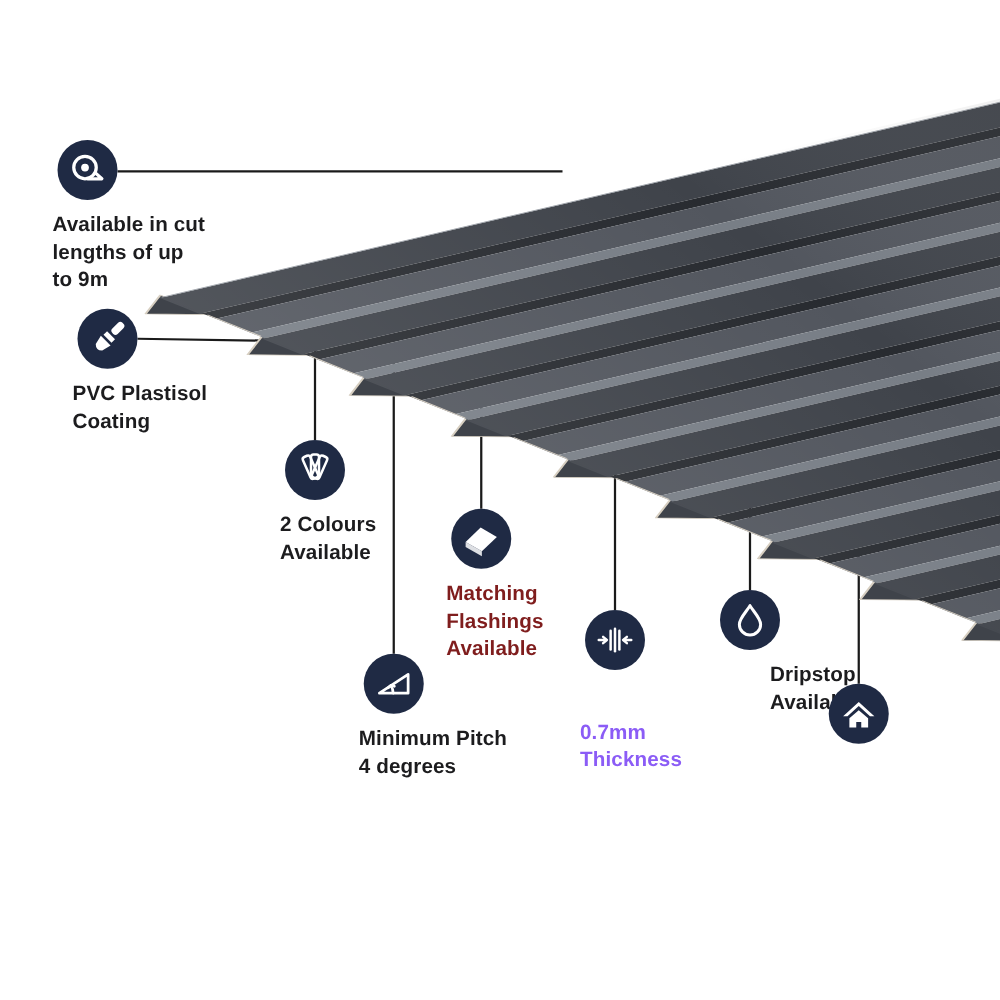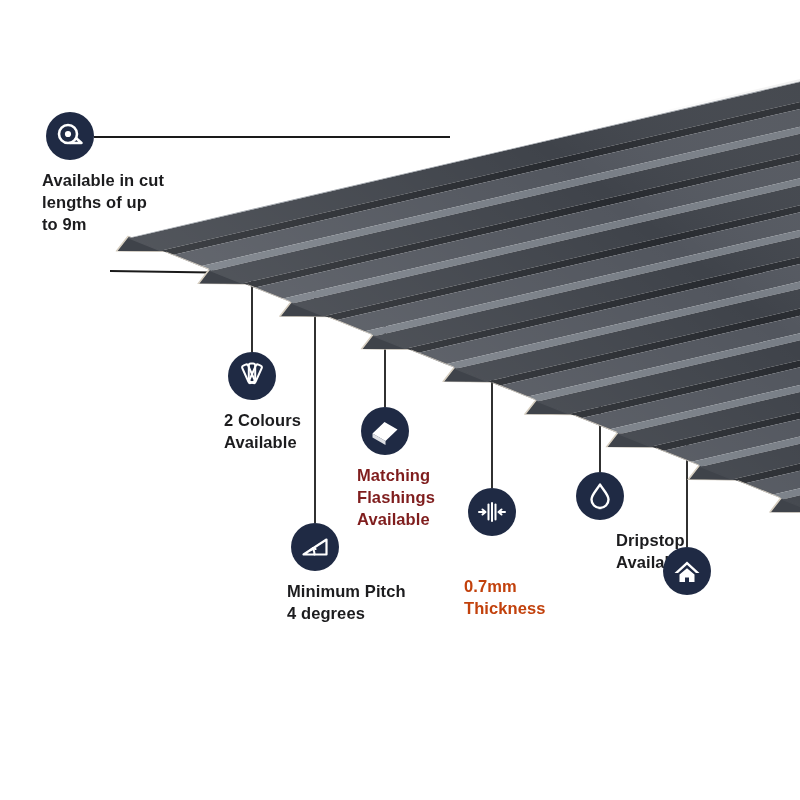--- a/index.html
+++ b/index.html
@@ -112,20 +112,33 @@
         <circle cx="22" cy="22" r="9" fill="none" stroke="#fff" stroke-width="2.6"></circle>
         <circle cx="22" cy="22" r="3.1" fill="#fff"></circle>
         <path d="M30.5 26.5 L35.5 31 H24" fill="none" stroke="#fff" stroke-width="2.6" stroke-linecap="round" stroke-linejoin="round"></path>
       </svg>
     </div>
     <div class="label" style="color: rgb(28, 28, 30);">Available in cut
 lengths of up
 to 9m</div>
   </div>
 
+  <div class="callout" style="left:62px;top:247px">
+    <div class="icon-circle" style="background: rgb(31, 42, 68);">
+      <svg viewBox="0 0 48 48">
+        <g transform="rotate(45 24 24)" fill="#fff">
+          <rect x="21" y="6.5" width="6" height="11.5" rx="2.5"></rect>
+          <rect x="19.5" y="20" width="9" height="4"></rect>
+          <path d="M18.5 26 h11 l-1.8 7.6 q-3.7 3.8 -7.4 0 Z"></path>
+        </g>
+      </svg>
+    </div>
+    <div class="label" style="color: rgb(28, 28, 30);">PVC Plastisol
+Coating</div>
+  </div>
 
   <div class="callout" style="left:228px;top:352px">
     <div class="icon-circle" style="background: rgb(31, 42, 68);">
       <svg viewBox="0 0 48 48">
         <g stroke="#fff" stroke-width="2" fill="none" stroke-linejoin="round">
           <rect x="20.8" y="11.5" width="6.4" height="19" rx="2" transform="rotate(-24 24 30)"></rect>
           <rect x="20.8" y="11.5" width="6.4" height="19" rx="2" transform="rotate(24 24 30)"></rect>
           <rect x="20.8" y="11.5" width="6.4" height="19" rx="2"></rect>
         </g>
       </svg>
@@ -167,21 +180,21 @@
           <line x1="24" y1="15" x2="24" y2="33"></line>
           <line x1="20.5" y1="16.5" x2="20.5" y2="31.5"></line>
           <line x1="27.5" y1="16.5" x2="27.5" y2="31.5"></line>
           <line x1="11" y1="24" x2="16.5" y2="24"></line>
           <path d="M14.5 21.5 L17.5 24 L14.5 26.5"></path>
           <line x1="37" y1="24" x2="31.5" y2="24"></line>
           <path d="M33.5 21.5 L30.5 24 L33.5 26.5"></path>
         </g>
       </svg>
     </div>
-    <div class="label" style="color: #c2410c; margin-top: 40px;">0.7mm
+    <div class="label" style="color: #8b5cf6; margin-top: 40px;">0.7mm
 Thickness</div>
   </div>
 
   <div class="callout" style="left:576px;top:472px">
     <div class="icon-circle" style="background: rgb(31, 42, 68);">
       <svg viewBox="0 0 48 48">
         <path d="M24 12.5 C21.5 17 15.5 22.5 15.5 27.5 a8.5 8.5 0 0 0 17 0 C32.5 22.5 26.5 17 24 12.5 Z" fill="none" stroke="#fff" stroke-width="2.4" stroke-linejoin="round"></path>
       </svg>
     </div>
     <div class="label" style="color: rgb(28, 28, 30); margin-left: 40px;">Dripstop

